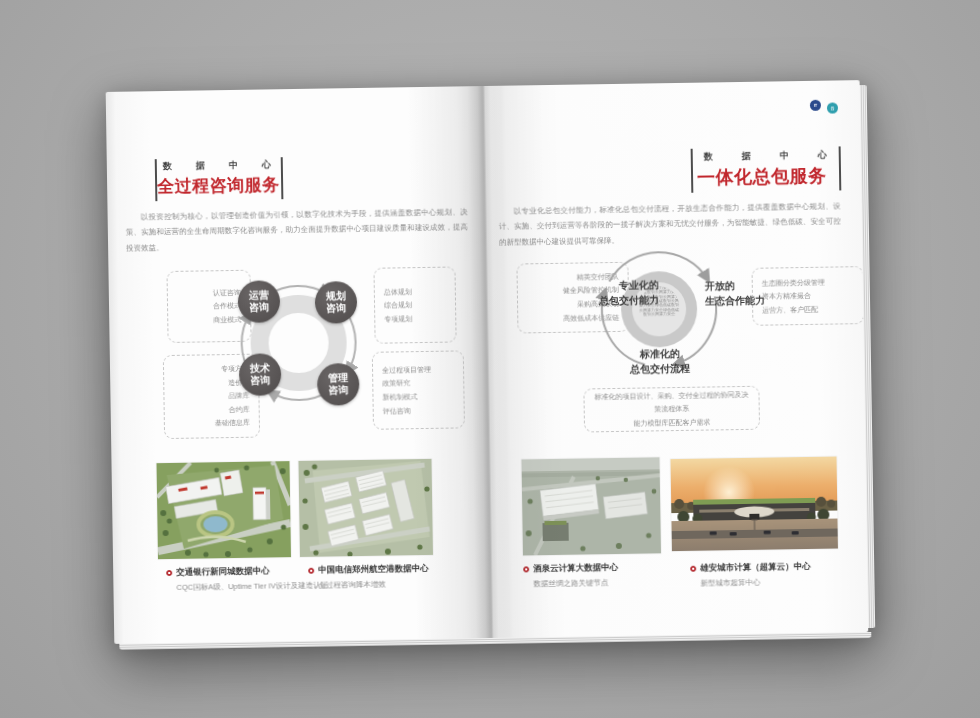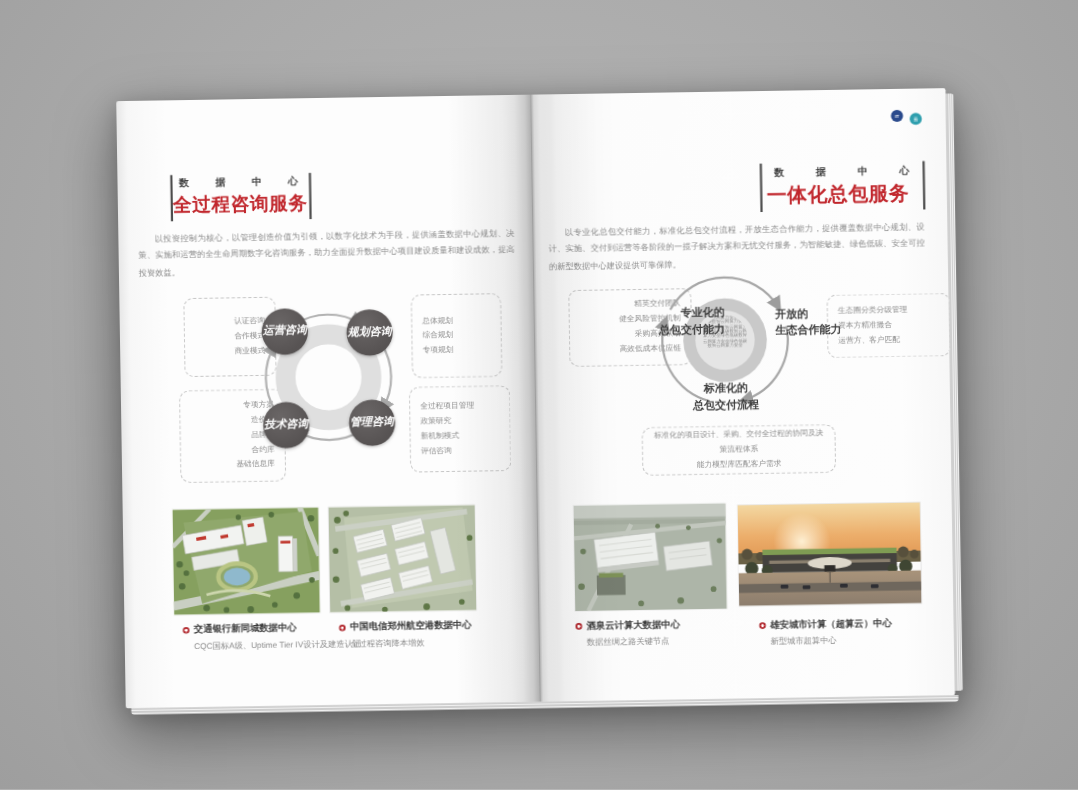--- a/index.html
+++ b/index.html
@@ -41,22 +41,22 @@
   .diagram { position:absolute; }
   .dash-box { position:absolute; border:1px dashed #c6c6c6; border-radius:9px; padding:7px 9px;
     font-size:7px; color:#8f8f8f; display:flex; flex-direction:column; justify-content:center; }
   .dash-box .dash-line { line-height:1.95; }
   .dash-box.align-r { text-align:right; }
   .dash-box.align-c { text-align:center; }
   .ring { position:absolute; border:18px solid #dfdfdf; border-radius:50%; width:96px; height:96px; }
   .node { position:absolute; width:42px; height:42px; border-radius:50%;
     background: radial-gradient(circle at 38% 32%, #6a6666, #575353 70%);
     color:#fff; font-weight:bold; font-size:10px; line-height:1.2;
-    display:flex; flex-direction:row; align-items:center; justify-content:center;
-    box-shadow: 0 1px 3px rgba(0,0,0,0.25); font-style: italic; }
+    display:flex; flex-direction:column; align-items:center; justify-content:center;
+    box-shadow: 0 1px 3px rgba(0,0,0,0.25); }
   .arrows { position:absolute; left:0; top:0; }
   .donut { position:absolute; width:76px; height:76px; border-radius:50%; background:#c9c9c9;
     display:flex; align-items:center; justify-content:center; }
   .donut-inner { width:54px; height:54px; border-radius:50%; background:#e5e5e5; overflow:hidden;
     display:flex; align-items:center; justify-content:center; }
   .brain { width:42px; height:46px; border-radius:50% 50% 46% 46%; overflow:hidden;
     font-size:4px; line-height:1.08; color:#8f8f8f; text-align:center; word-break:break-all; }
   .cap-label { position:absolute; font-weight:bold; color:#3e3e3e; font-size:10px; line-height:1.5; }
 
   
@@ -127,21 +127,21 @@
       </svg>
 
       <div class="node" style="left:89px; top:23px;">
         <span>运营</span>
         <span>咨询</span>
       </div>
       <div class="node" style="left:166px; top:25px;">
         <span>规划</span>
         <span>咨询</span>
       </div>
-      <div class="node" style="left:89px; top:108px;">
+      <div class="node" style="left:89px; top:96px;">
         <span>技术</span>
         <span>咨询</span>
       </div>
       <div class="node" style="left:167px; top:107px;">
         <span>管理</span>
         <span>咨询</span>
       </div>
     </div>
 
     <div class="photo" style="left:45px; top:372px; width:133px; height:96px;">

